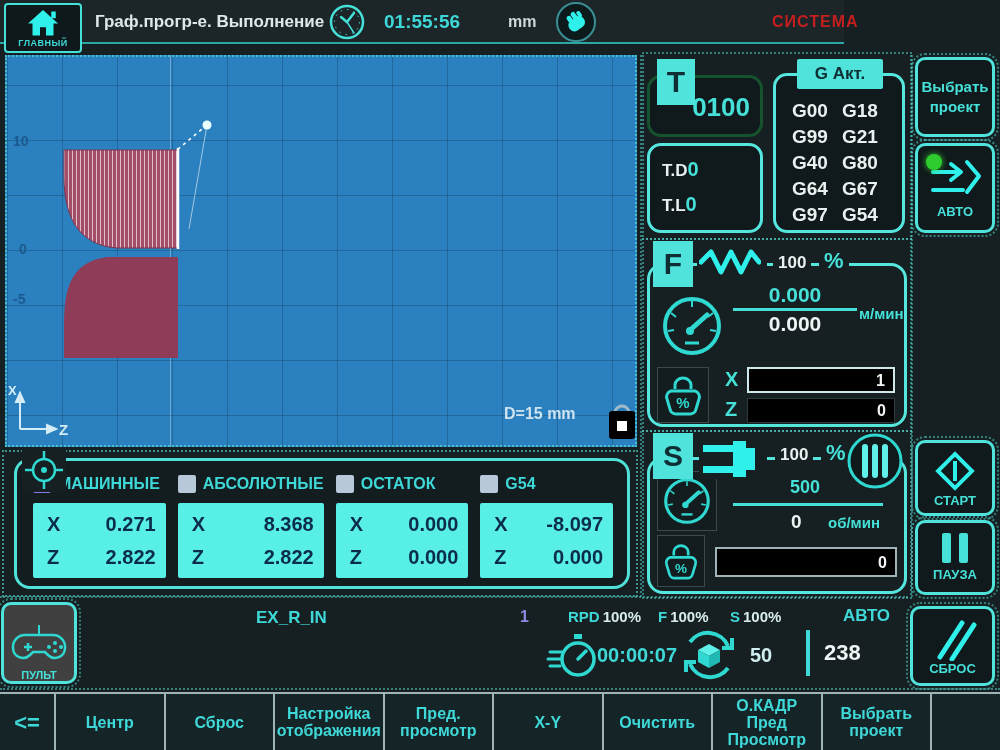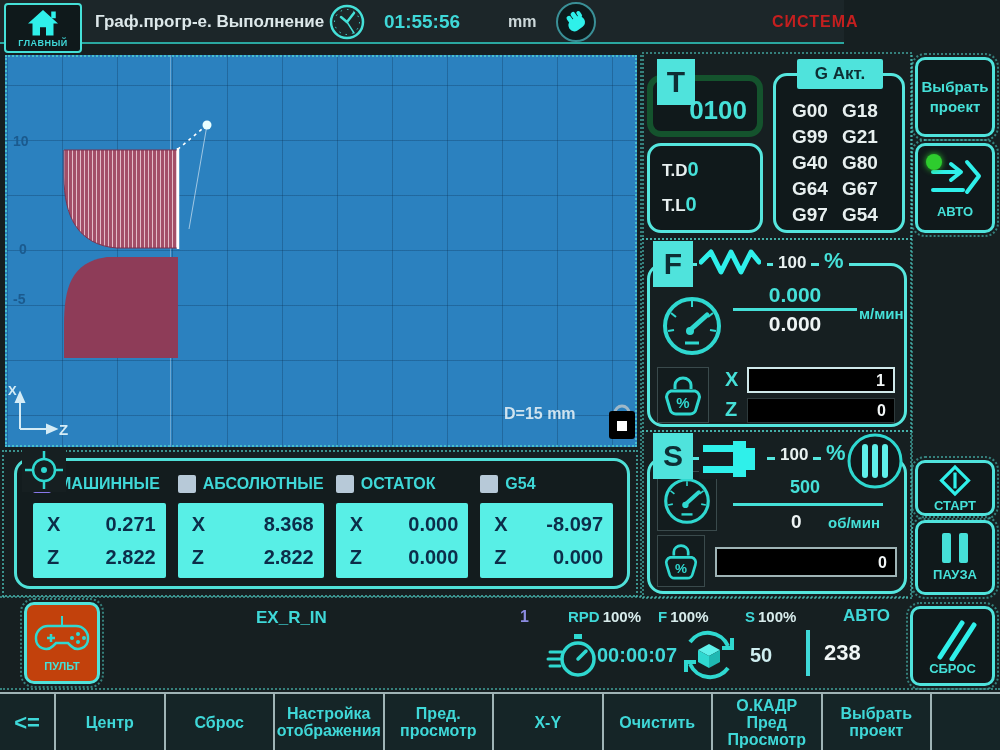--- a/index.html
+++ b/index.html
@@ -37,21 +37,21 @@
   .vsep1{ position:absolute; left:640px; top:55px; height:542px; border-left:2px dotted rgba(85,225,215,.5);}
   .vsep2{ position:absolute; left:911px; top:55px; height:542px; border-left:2px dotted rgba(85,225,215,.45);}
   .hsep1{ position:absolute; left:0; top:596px; width:908px; border-top:2px dotted rgba(85,225,215,.5);}
   .hsep2{ position:absolute; left:0; top:688px; width:1000px; border-top:2px dotted rgba(85,225,215,.5);}
 
   
   .tg-row{ position:absolute; left:645px; top:55px; width:264px; height:182px; outline:2px dotted rgba(85,225,215,.5); outline-offset:1px;}
   .badge{ background:#4fe3dc; color:#0e2e34; font-weight:bold; display:flex; align-items:center; justify-content:center; z-index:3;}
   .t-box{ position:absolute; left:2px; top:4px; width:118px; height:174px;}
   .t-badge{ position:absolute; left:10px; top:0; width:38px; height:46px; font-size:30px;}
-  .t-top{ position:absolute; left:0; top:16px; width:116px; height:62px; border:6px solid #14532d; border-radius:14px; background:#10191b;}
+  .t-top{ position:absolute; left:0; top:16px; width:116px; height:62px; border:3px solid #14532d; border-radius:14px; background:#10191b;}
   .t-num{ position:absolute; right:10px; top:14px; font-size:26px; font-weight:bold; color:#45e0d8;}
   .t-bottom{ position:absolute; left:0; top:84px; width:116px; height:90px; border:3px solid #55e6de; border-radius:14px; background:#10191b; padding:12px 12px;}
   .t-row{ display:flex; margin-bottom:12px; align-items:baseline;}
   .t-lab{ color:#e8f0f0; font-size:17px; font-weight:bold;}
   .t-val{ color:#45e0d8; font-size:20px; font-weight:bold;}
   .g-box{ position:absolute; left:128px; top:4px; width:134px; height:174px;}
   .g-badge{ position:absolute; left:24px; top:0; width:86px; height:30px; font-size:17px; border-radius:2px;}
   .g-frame{ position:absolute; left:0; top:14px; width:132px; height:160px; border:3px solid #55e6de; border-radius:14px; background:#10191b;}
   .g-grid{ display:grid; grid-template-columns:1fr 1fr; padding:22px 10px 4px 16px; row-gap:1px;}
   .g-cell{ color:#e8f0f0; font-size:19px; font-weight:bold; line-height:25px;}
@@ -91,45 +91,45 @@
   .s-units{ position:absolute; left:183px; top:81px; color:#45e0d8; font-size:15px; font-weight:bold;}
   .s-kettle{ left:12px; top:102px; width:48px; height:52px;}
   .s-field{ left:70px; top:114px; width:182px; height:30px; line-height:27px; border:2px solid #9fb4b6;}
 
   
   .rbtn{ position:absolute; left:915px; width:80px; border:3px solid #4fe3dc; border-radius:10px; background:#10191b; outline:2px dotted rgba(85,225,215,.5); outline-offset:2px; display:flex; flex-direction:column; align-items:center; justify-content:center; color:#45e0d8; cursor:pointer; text-align:center;}
   .rbtn-label{ font-size:13px; font-weight:bold; color:#45e0d8;}
   .btn-select{ top:57px; height:80px; font-size:15px; font-weight:bold; line-height:20px; padding:0 4px;}
   .btn-auto{ top:143px; height:90px;}
   .auto-dot{ position:absolute; left:8px; top:8px; width:16px; height:16px; border-radius:50%; background:#2ecc2e; box-shadow:0 0 6px #2ecc2e;}
-  .btn-start{ top:460px; height:56px;}
+  .btn-start{ top:440px; height:76px;}
   .btn-pause{ top:520px; height:75px;}
   .pause-bars{ display:flex; gap:8px; margin-bottom:4px;}
   .pause-bars span{ width:9px; height:30px; background:#45e0d8; border-radius:2px;}
   .btn-reset{ left:910px; top:606px; width:85px; height:80px;}
 
   
   .coords{ position:absolute; left:2px; top:450px; width:636px; height:147px; border:2px dotted rgba(85,225,215,.6);}
   .coords-inner{ position:absolute; left:10px; top:6px; right:6px; bottom:6px; border:3px solid #4fe0d8; border-radius:16px; background:#131c1e; display:flex; gap:12px; padding:10px 14px 8px 16px;}
   .crosshair{ position:absolute; left:18px; top:-4px; width:44px; height:44px; z-index:4;}
   .coord-group{ flex:1; display:flex; flex-direction:column;}
   .cg-head{ display:flex; align-items:center; gap:7px; height:26px; margin-bottom:6px;}
   .cg-swatch{ width:18px; height:18px; border-radius:2px;}
   .cg-label{ color:#3fd8d8; font-size:16px; font-weight:bold;}
   .cg-box{ background:#58efe6; border-radius:2px; flex:1; padding:5px 10px 5px 14px; display:flex; flex-direction:column; justify-content:space-around;}
   .cg-row{ display:flex; justify-content:space-between; color:#0c2d49; font-size:20px; font-weight:bold; line-height:26px;}
 
   
-  .pult-btn{ position:absolute; left:24px; top:602px; width:76px; height:82px; border:3px solid #4fe3dc; border-radius:10px; background:#c2410c; outline:2px dotted rgba(85,225,215,.5); outline-offset:2px; display:flex; flex-direction:column; align-items:center; justify-content:center; cursor:pointer;}
+  .pult-btn{ position:absolute; left:1px; top:602px; width:76px; height:82px; border:3px solid #4fe3dc; border-radius:10px; background:#404040; outline:2px dotted rgba(85,225,215,.5); outline-offset:2px; display:flex; flex-direction:column; align-items:center; justify-content:flex-end; cursor:pointer;}
   .pult-label{ font-size:11px; font-weight:bold; color:#45e0d8; margin-top:2px;}
   .st-prog{ position:absolute; left:256px; top:608px; color:#3fd8d8; font-size:17px; font-weight:bold;}
   .st-line{ position:absolute; left:520px; top:608px; color:#8b8be0; font-size:16px; font-weight:bold;}
   .st-ov{ position:absolute; top:608px; font-size:15px; font-weight:bold; color:#3fd8d8;}
   .st-ov b{ color:#d8ecec; font-weight:bold; margin-left:3px;}
-  .ov-rpd{ left:568px;} .ov-f{ left:658px;} .ov-s{ left:745px;}
+  .ov-rpd{ left:568px;} .ov-f{ left:658px;} .ov-s{ left:730px;}
   .st-mode{ position:absolute; left:843px; top:606px; color:#3fd8d8; font-size:17px; font-weight:bold;}
   .st-watch{ position:absolute; left:546px; top:630px;}
   .st-timer{ position:absolute; left:597px; top:644px; color:#3fd8d8; font-size:20px; font-weight:bold;}
   .st-cube{ position:absolute; left:682px; top:628px;}
   .st-count{ position:absolute; left:750px; top:644px; color:#cfeef0; font-size:20px; font-weight:bold;}
   .st-bar{ position:absolute; left:806px; top:630px; width:4px; height:46px; background:#3fd8d8;}
   .st-frame{ position:absolute; left:824px; top:640px; color:#f0f6f6; font-size:22px; font-weight:bold;}
 
   
   .menu{ position:absolute; left:0; top:692px; width:1000px; height:58px; background:#9fb4b6; display:flex; gap:2px; padding-top:2px;}

